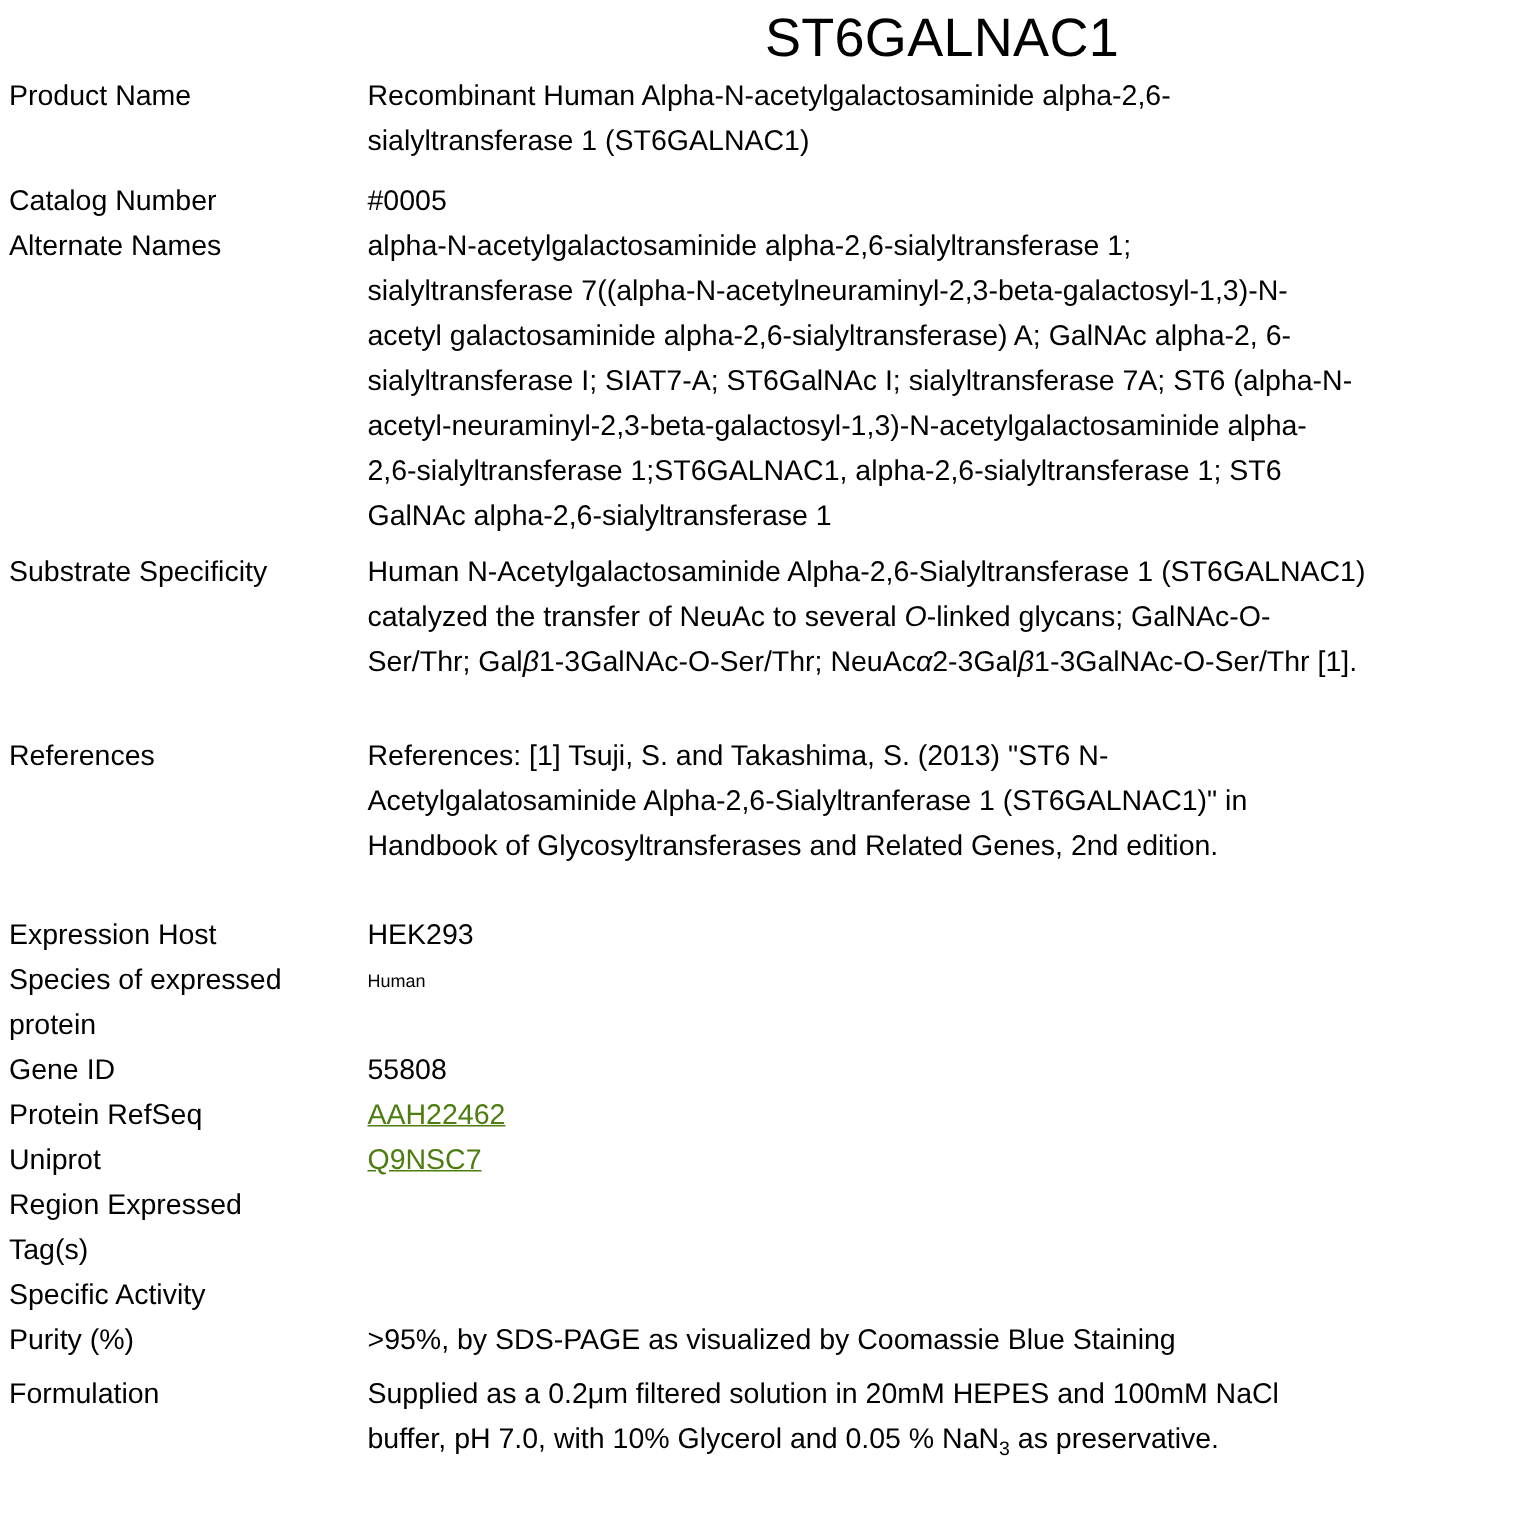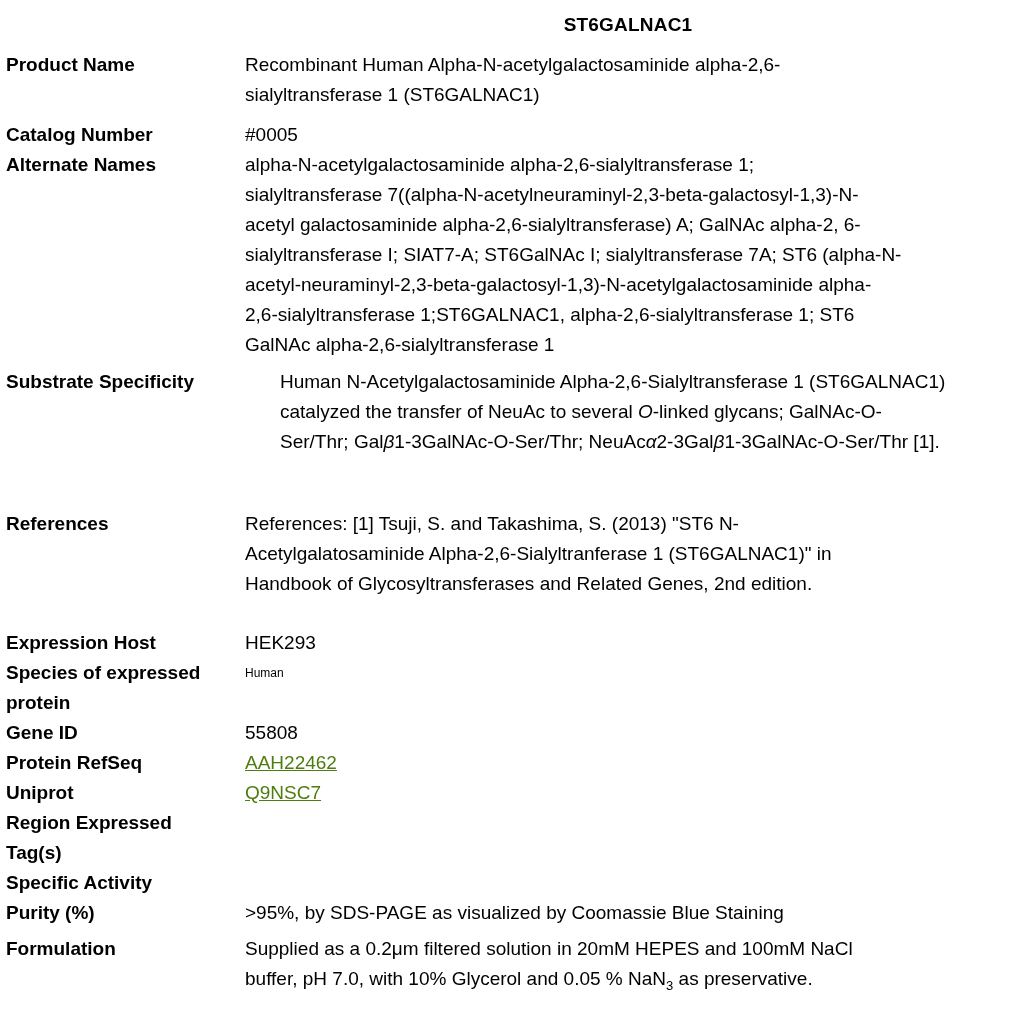--- a/index.html
+++ b/index.html
@@ -15,33 +15,33 @@
     overflow: hidden;
   }
   .page {
     padding: 8px 6px 0 6px;
     box-sizing: border-box;
     width: 1017px;
   }
   .doc-title {
     padding-left: 239px;
     text-align: center;
-    font-size: 19px;
-    font-weight: bold;
+    font-size: 36px;
+    font-weight: normal;
     line-height: 34px;
     margin-bottom: 8px;
     letter-spacing: 0.2px;
   }
   .row {
     display: grid;
     grid-template-columns: 239px 1fr;
     align-items: start;
   }
   .label {
-    font-weight: bold;
+    font-weight: normal;
     font-size: 19px;
     line-height: 30px;
     padding-right: 10px;
   }
   .value {
     font-size: 19px;
     line-height: 30px;
     white-space: pre-wrap;
   }
   .value.small {
@@ -55,21 +55,21 @@
     line-height: 0;
   }
   a.doc-link {
     color: #4d7c0f;
     text-decoration: underline;
     cursor: pointer;
   }
   
   .mb10 { margin-bottom: 10px; }
   .mb7  { margin-bottom: 7px; }
-  .mb70 { margin-bottom: 52px; gap: 35px; }
+  .mb70 { margin-bottom: 33px; }
   .mb33 { margin-bottom: 29px; }
   .mb6  { margin-bottom: 6px; }
 </style>
 </head>
 <body>
 
 <div class="page">
 
   <div class="doc-title">ST6GALNAC1</div>
 

